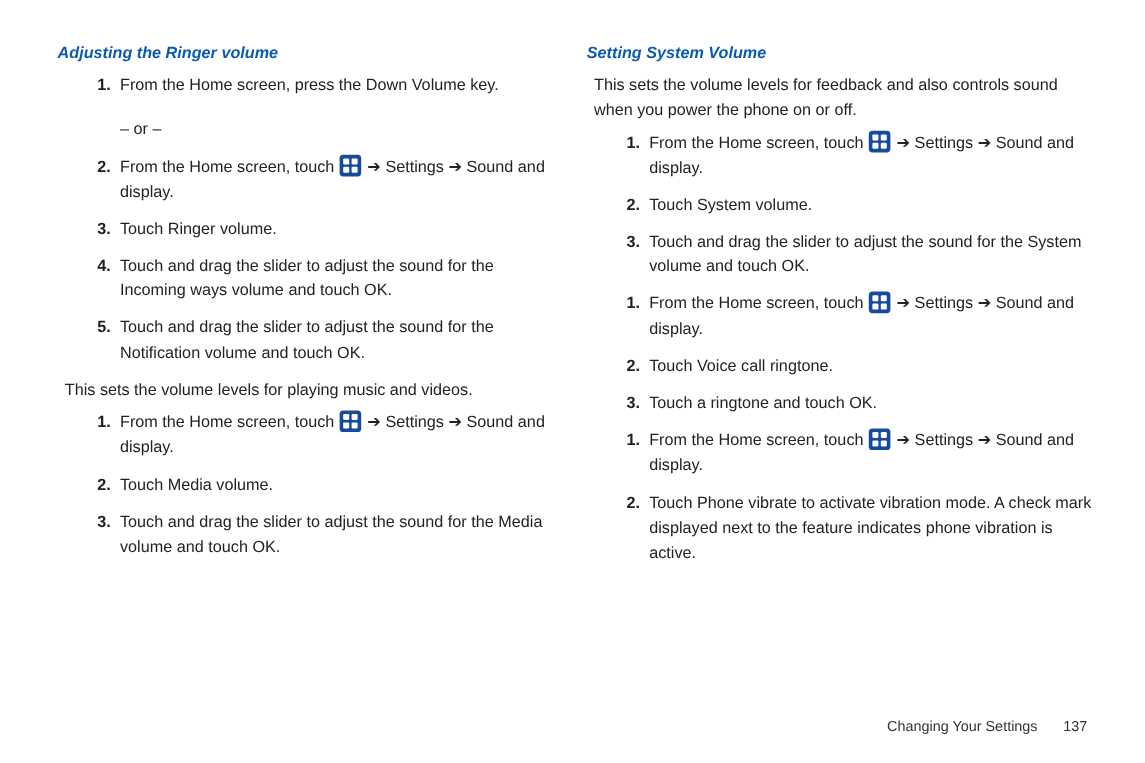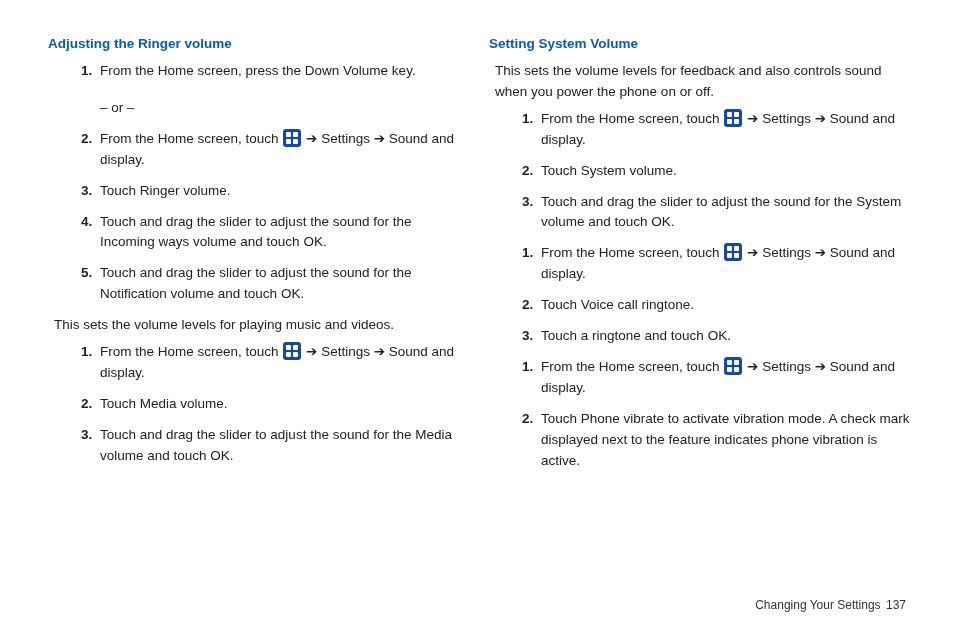--- a/index.html
+++ b/index.html
@@ -27,20 +27,21 @@
     font-size: 13.5px;
     line-height: 1.55;
   }
   .col.right {
     padding-right: 0;
     padding-left: 8px;
   }
   .section-heading {
     color: #0b5ab0;
     font-weight: bold;
+    font-style: italic;
     font-size: 13.5px;
     margin: 4px 0 6px 0;
   }
   .intro {
     margin: 0 0 6px 6px;
   }
   ol {
     margin: 0;
     padding-left: 48px;
   }
@@ -75,21 +76,21 @@
   .apps-icon .d2 { right: 3px; top: 3px; }
   .apps-icon .d3 { left: 3px; bottom: 3px; }
   .apps-icon .d4 { right: 3px; bottom: 3px; }
   .footer {
     position: absolute;
     bottom: 24px;
     right: 48px;
     font-size: 12px;
     color: #333;
   }
-  .footer .pnum { margin-left: 2px; }
+  .footer .pnum { margin-left: 18px; }
 </style>
 </head>
 <body>
 
 <div class="page">
 
   <div class="col">
 
     <div class="section-heading">Adjusting the Ringer volume</div>
     <ol>

